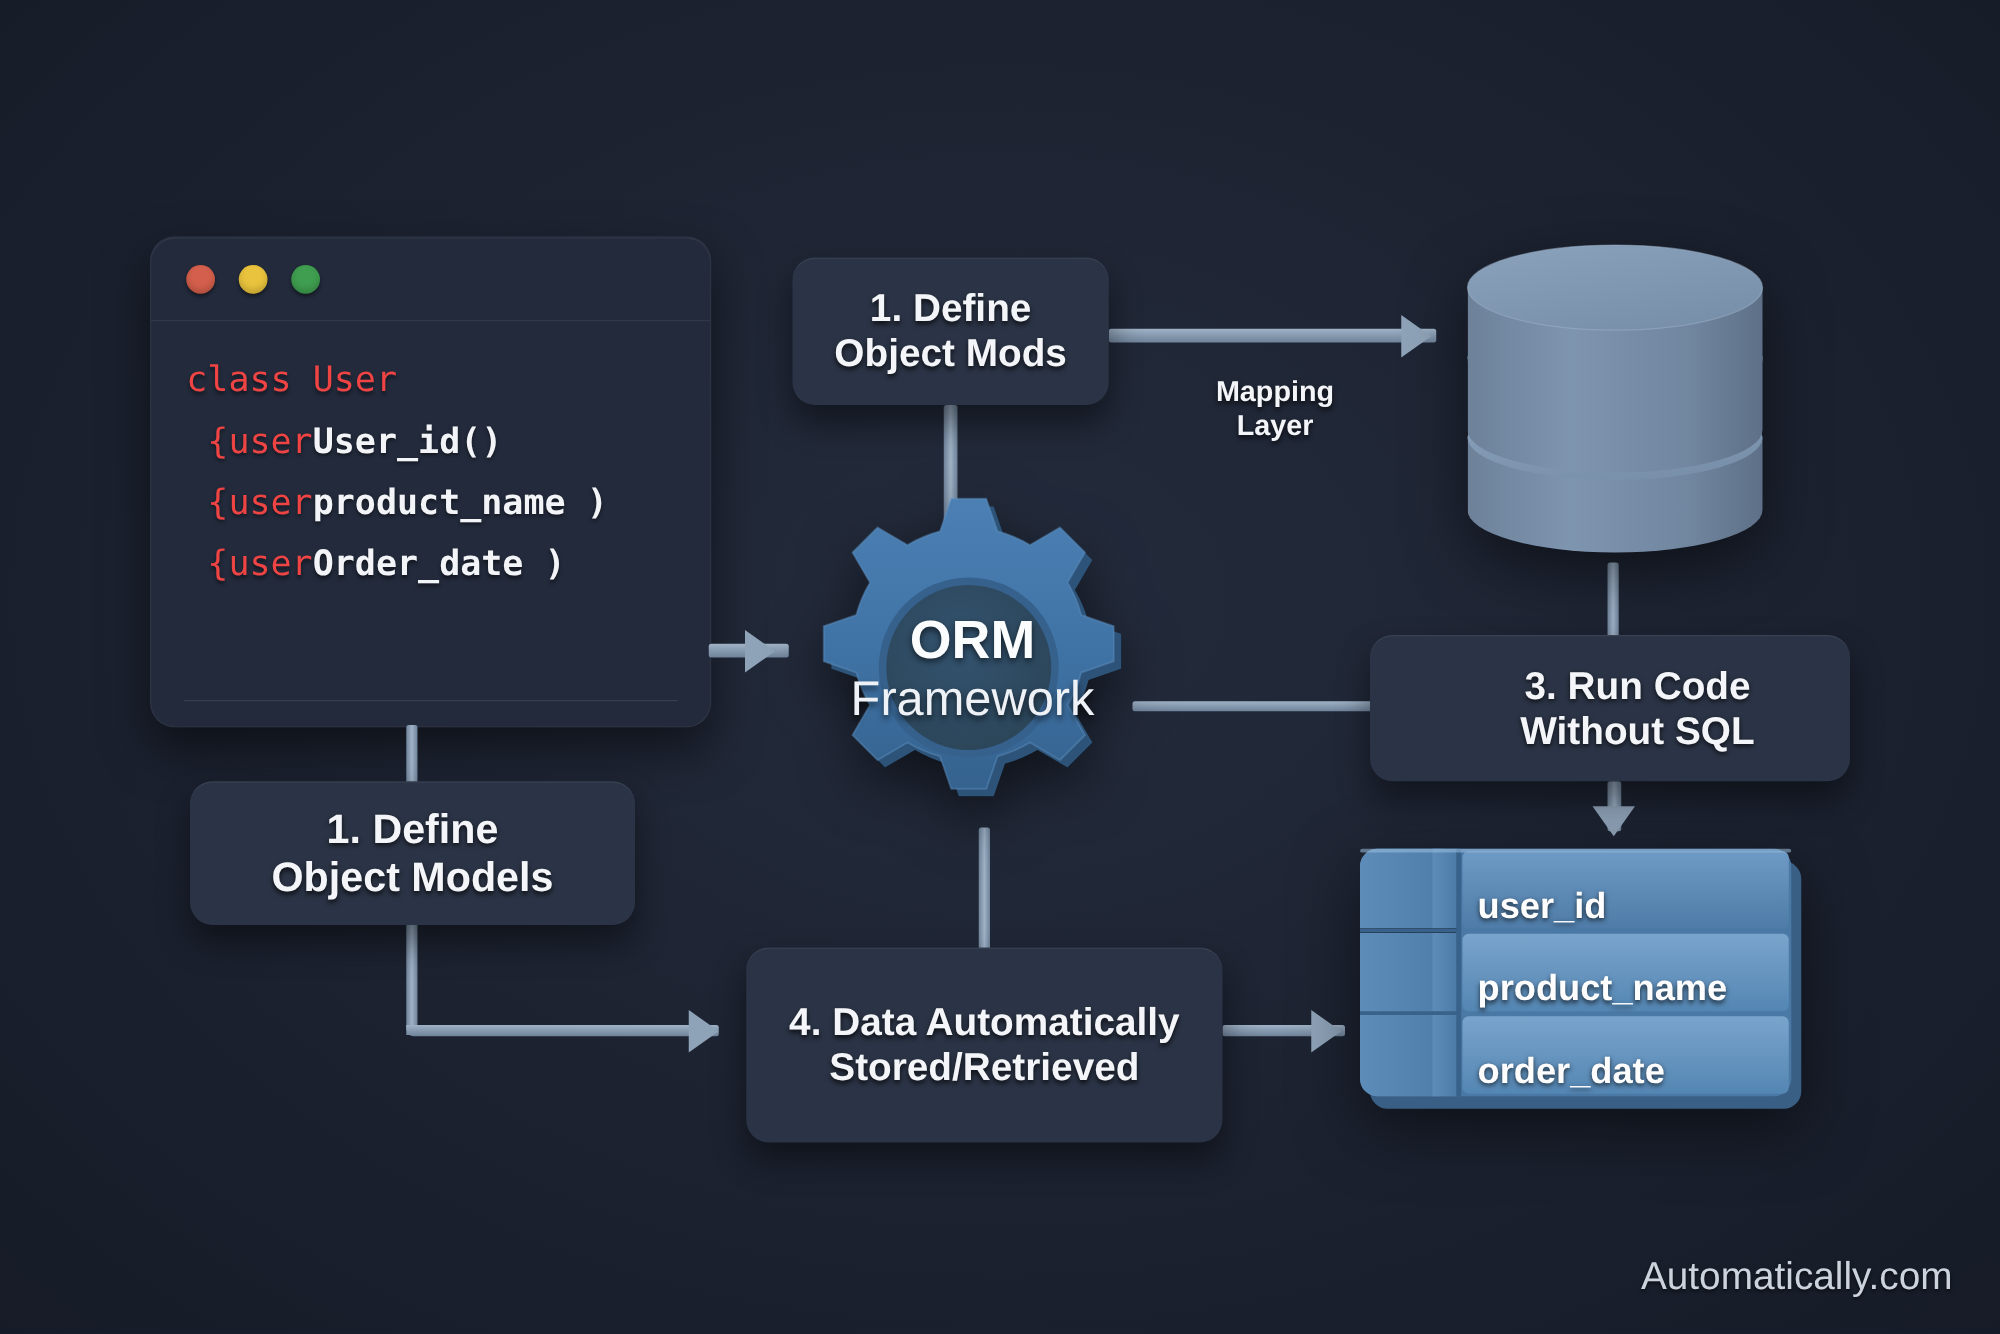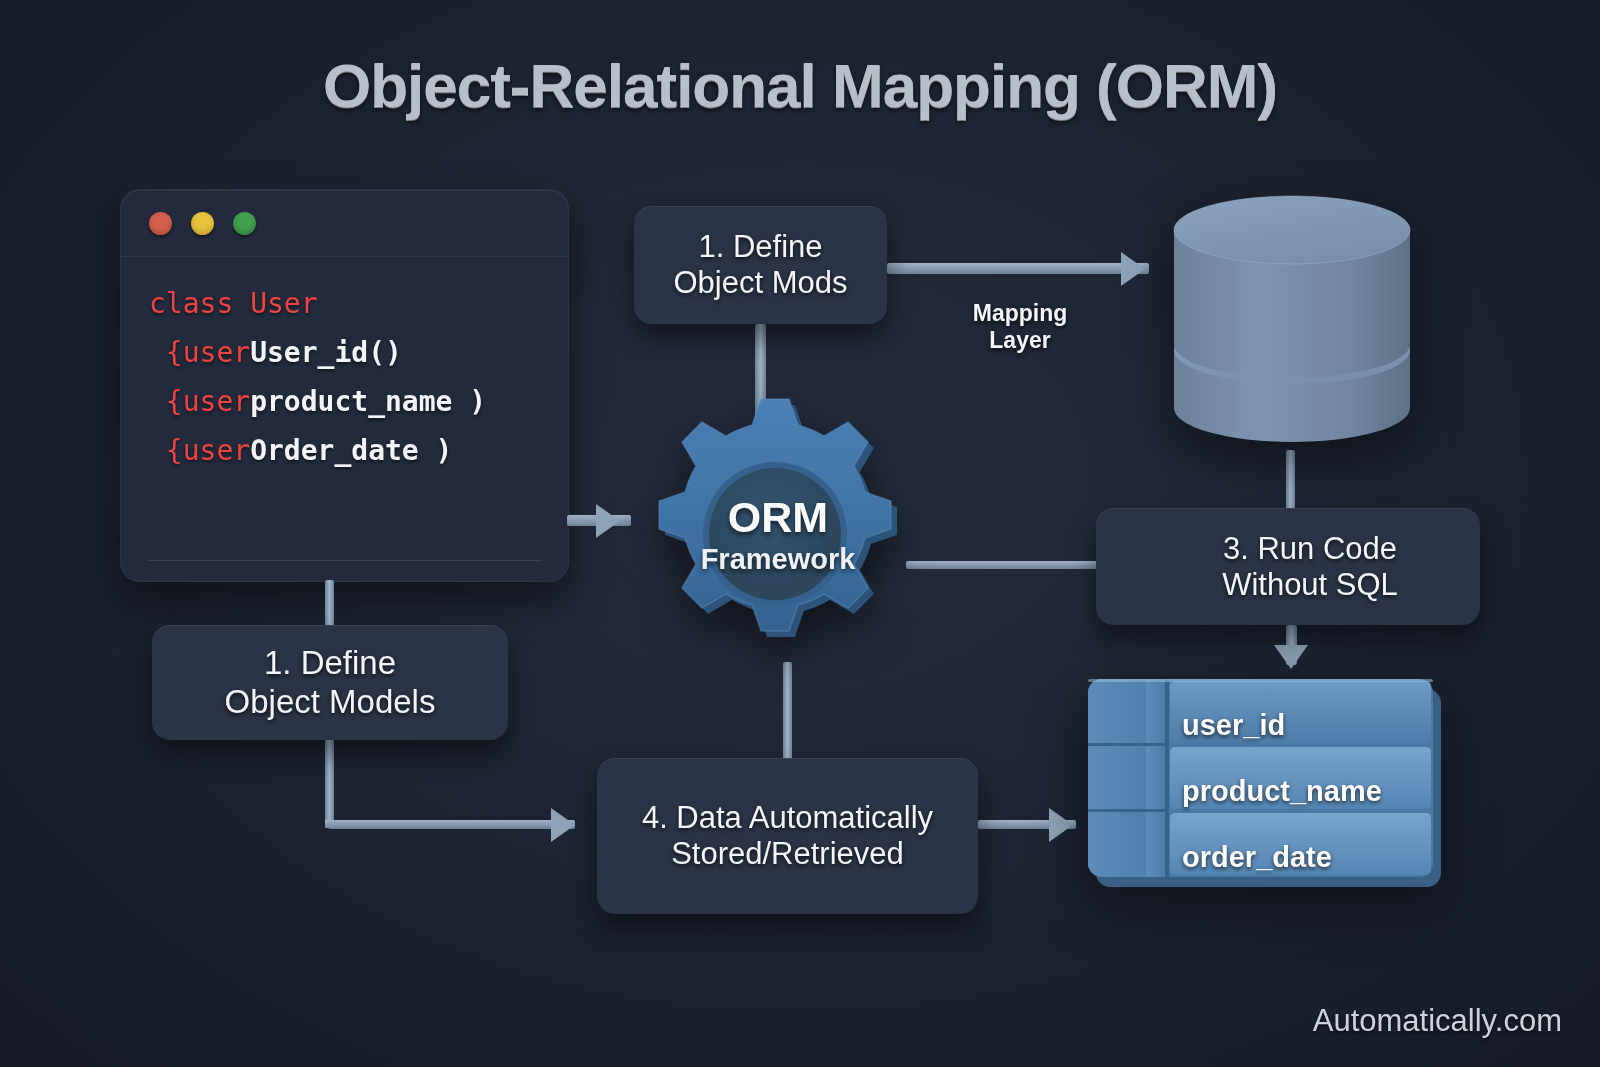--- a/index.html
+++ b/index.html
@@ -44,21 +44,21 @@
     text-shadow:0 2px 3px rgba(0,0,0,.5);}
   .kw{color:#ef4444;}
   .id{color:#f2f4f7;font-weight:bold;}
   .codewin .footrule{position:absolute;left:26px;right:26px;bottom:20px;height:1px;background:rgba(255,255,255,.1);}
 
   
   .box{
     position:absolute;background:#2b3446;border-radius:18px;
     box-shadow:0 14px 26px rgba(0,0,0,.45), inset 0 1px 0 rgba(255,255,255,.07);
     display:flex;align-items:center;justify-content:center;text-align:center;
-    color:#f3f5f8;font-weight:normal;line-height:1.16;
+    color:#f3f5f8;font-weight:bold;line-height:1.16;
     text-shadow:0 2px 4px rgba(0,0,0,.75);
   }
   #box-define-mods{left:634px;top:206px;width:253px;height:118px;font-size:31px;}
   #box-define-models{left:152px;top:625px;width:356px;height:115px;font-size:33px;}
   #box-run-code{left:1096px;top:508px;width:340px;height:117px;font-size:31px;padding-left:44px;}
   #box-data-auto{left:597px;top:758px;width:381px;height:156px;font-size:31px;}
 
   .mapping-label{
     position:absolute;left:930px;top:300px;width:180px;text-align:center;
     font-size:23px;font-weight:bold;color:#f3f5f8;line-height:1.16;
@@ -72,39 +72,38 @@
   .ah-right{border-top:17px solid transparent;border-bottom:17px solid transparent;border-left:24px solid #8fa3b8;}
   .ah-down{border-left:17px solid transparent;border-right:17px solid transparent;border-top:24px solid #8fa3b8;}
 
   
   .gearwrap{position:absolute;left:628px;top:393px;width:300px;height:286px;
     filter:drop-shadow(0 16px 22px rgba(0,0,0,.55));}
   .gearlabel{position:absolute;left:628px;top:393px;width:300px;height:286px;
     display:flex;flex-direction:column;align-items:center;justify-content:center;
     pointer-events:none;}
   .gearlabel .l1{font-size:43px;font-weight:bold;color:#fbfcfd;text-shadow:0 3px 5px rgba(0,0,0,.6);line-height:1;}
-  .gearlabel .l2{font-size:29px;font-weight:bold;color:#eef2f6;text-shadow:0 3px 5px rgba(0,0,0,.6);margin-top:4px;}
+  .gearlabel .l2{font-size:39px;font-weight:normal;color:#eef2f6;text-shadow:0 3px 5px rgba(0,0,0,.6);margin-top:4px;}
 
   
   .db{position:absolute;left:1168px;top:190px;width:248px;height:268px;
     filter:drop-shadow(0 16px 24px rgba(0,0,0,.5));}
 
   
   .tablewrap{position:absolute;left:1086px;top:669px;width:360px;height:222px;
     filter:drop-shadow(0 16px 26px rgba(0,0,0,.5));}
   .tbl-labels{position:absolute;left:1086px;top:669px;width:360px;height:222px;pointer-events:none;}
   .tbl-labels span{position:absolute;left:96px;font-size:29px;font-weight:600;color:#fdfdfe;
     text-shadow:0 2px 4px rgba(0,0,0,.7);font-family:"Liberation Sans", sans-serif;}
 </style>
 </head>
 <body>
 
 <div id="stage">
 
-  <div class="title">Object-Relational Mapping (ORM)</div>
 
   <div class="codewin">
     <div class="titlebar">
       <span class="dot r"></span>
       <span class="dot y"></span>
       <span class="dot g"></span>
     </div>
     <div class="codebody">
       <div class="cline"><span class="kw">class </span><span class="kw">User</span></div>
       <div class="cline"><span class="kw"> {user</span><span class="id">User_id</span><span class="id">()</span></div>

